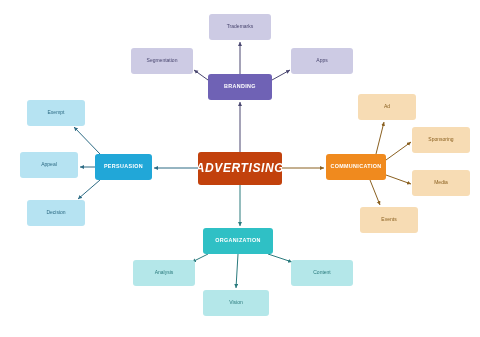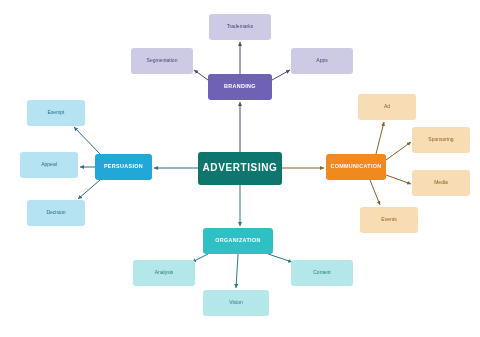--- a/index.html
+++ b/index.html
@@ -33,25 +33,26 @@
     border-radius: 3px;
     line-height: 1.05;
     overflow: hidden;
   }
   .node-label {
     display: block;
     padding: 0 2px;
   }
   
   .n-center {
-    background: #0f766e;
+    background: #c2410c;
     color: #ffffff;
-    font-size: 10px;
+    font-size: 12px;
     font-weight: bold;
     letter-spacing: 0.6px;
+    font-style: italic;
   }
   
   .n-hub {
     color: #ffffff;
     font-size: 5.4px;
     font-weight: bold;
     letter-spacing: 0.35px;
   }
   .n-hub-branding  { background: #6f62b5; }
   .n-hub-persuasion{ background: #21a7d8; }

